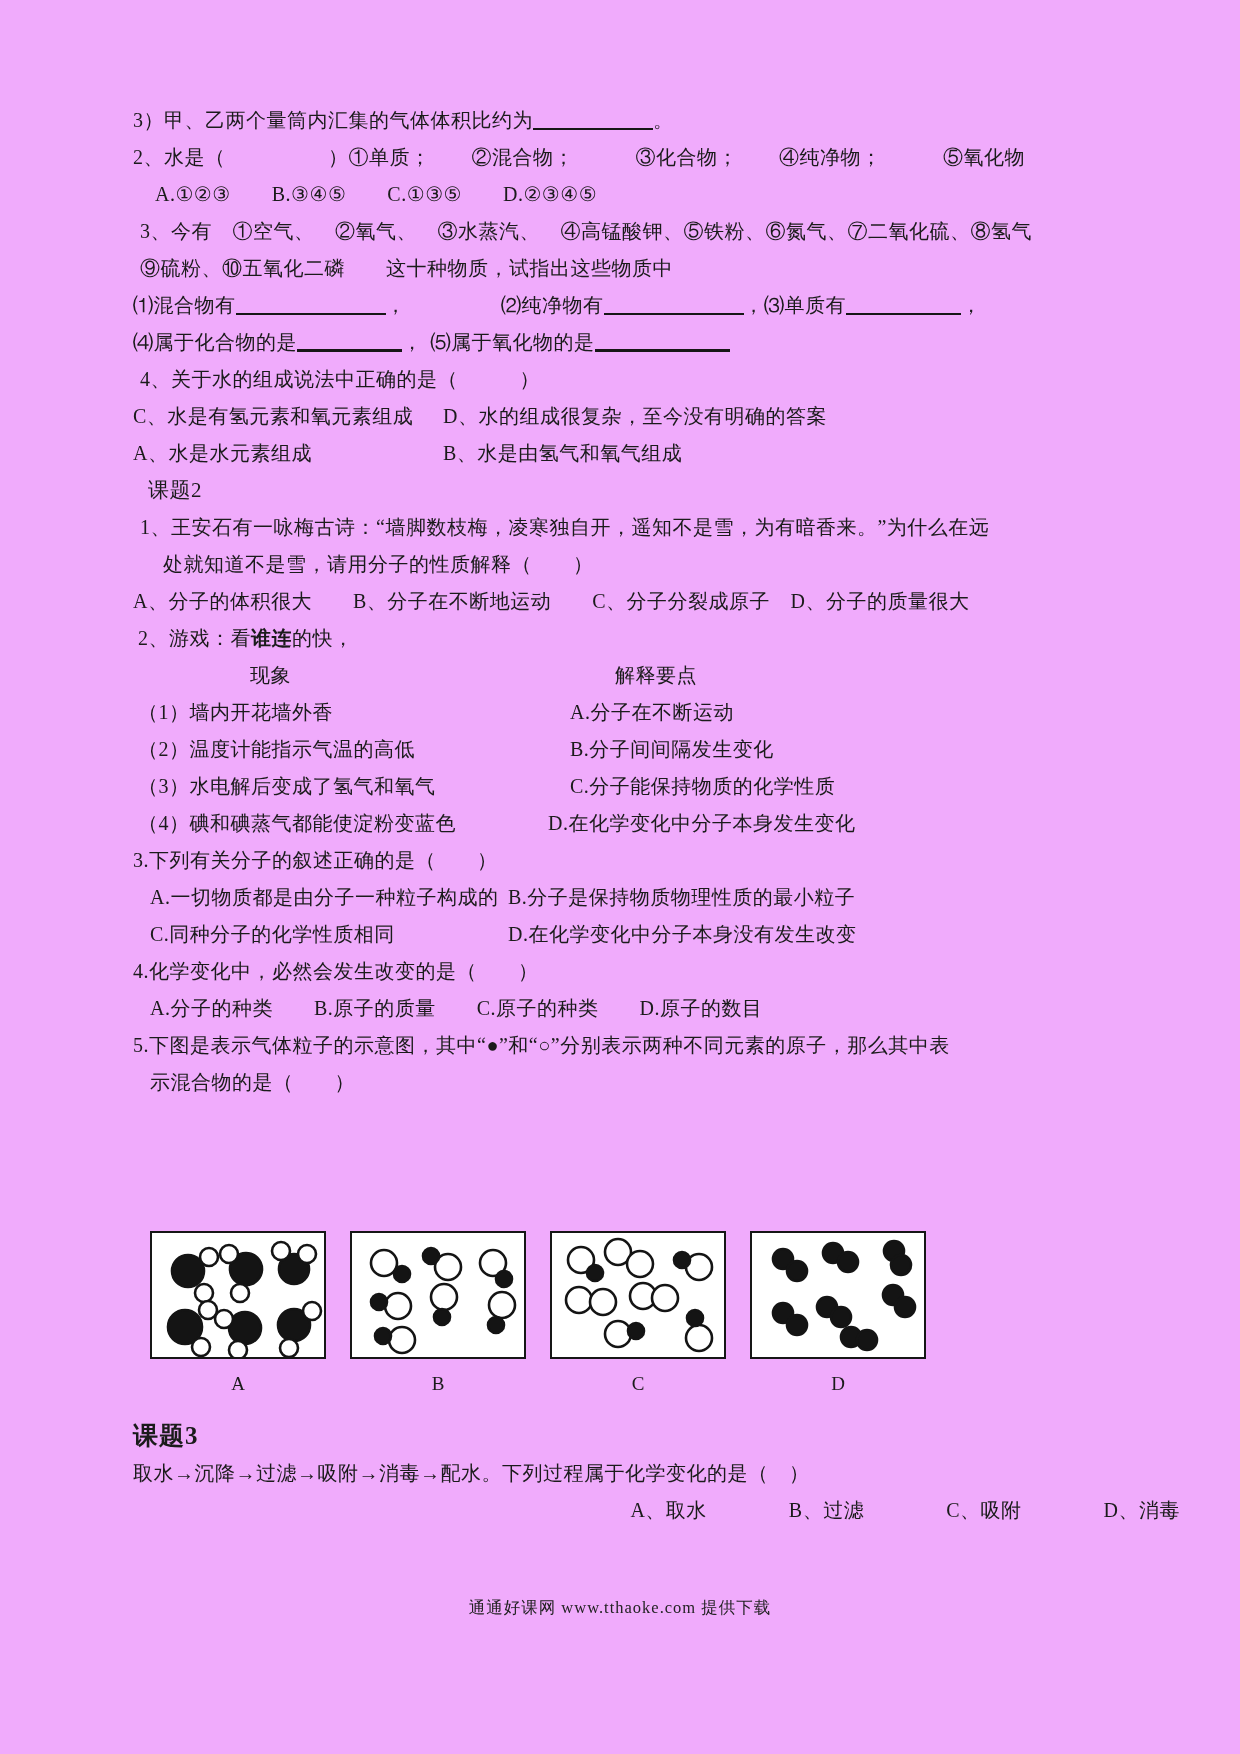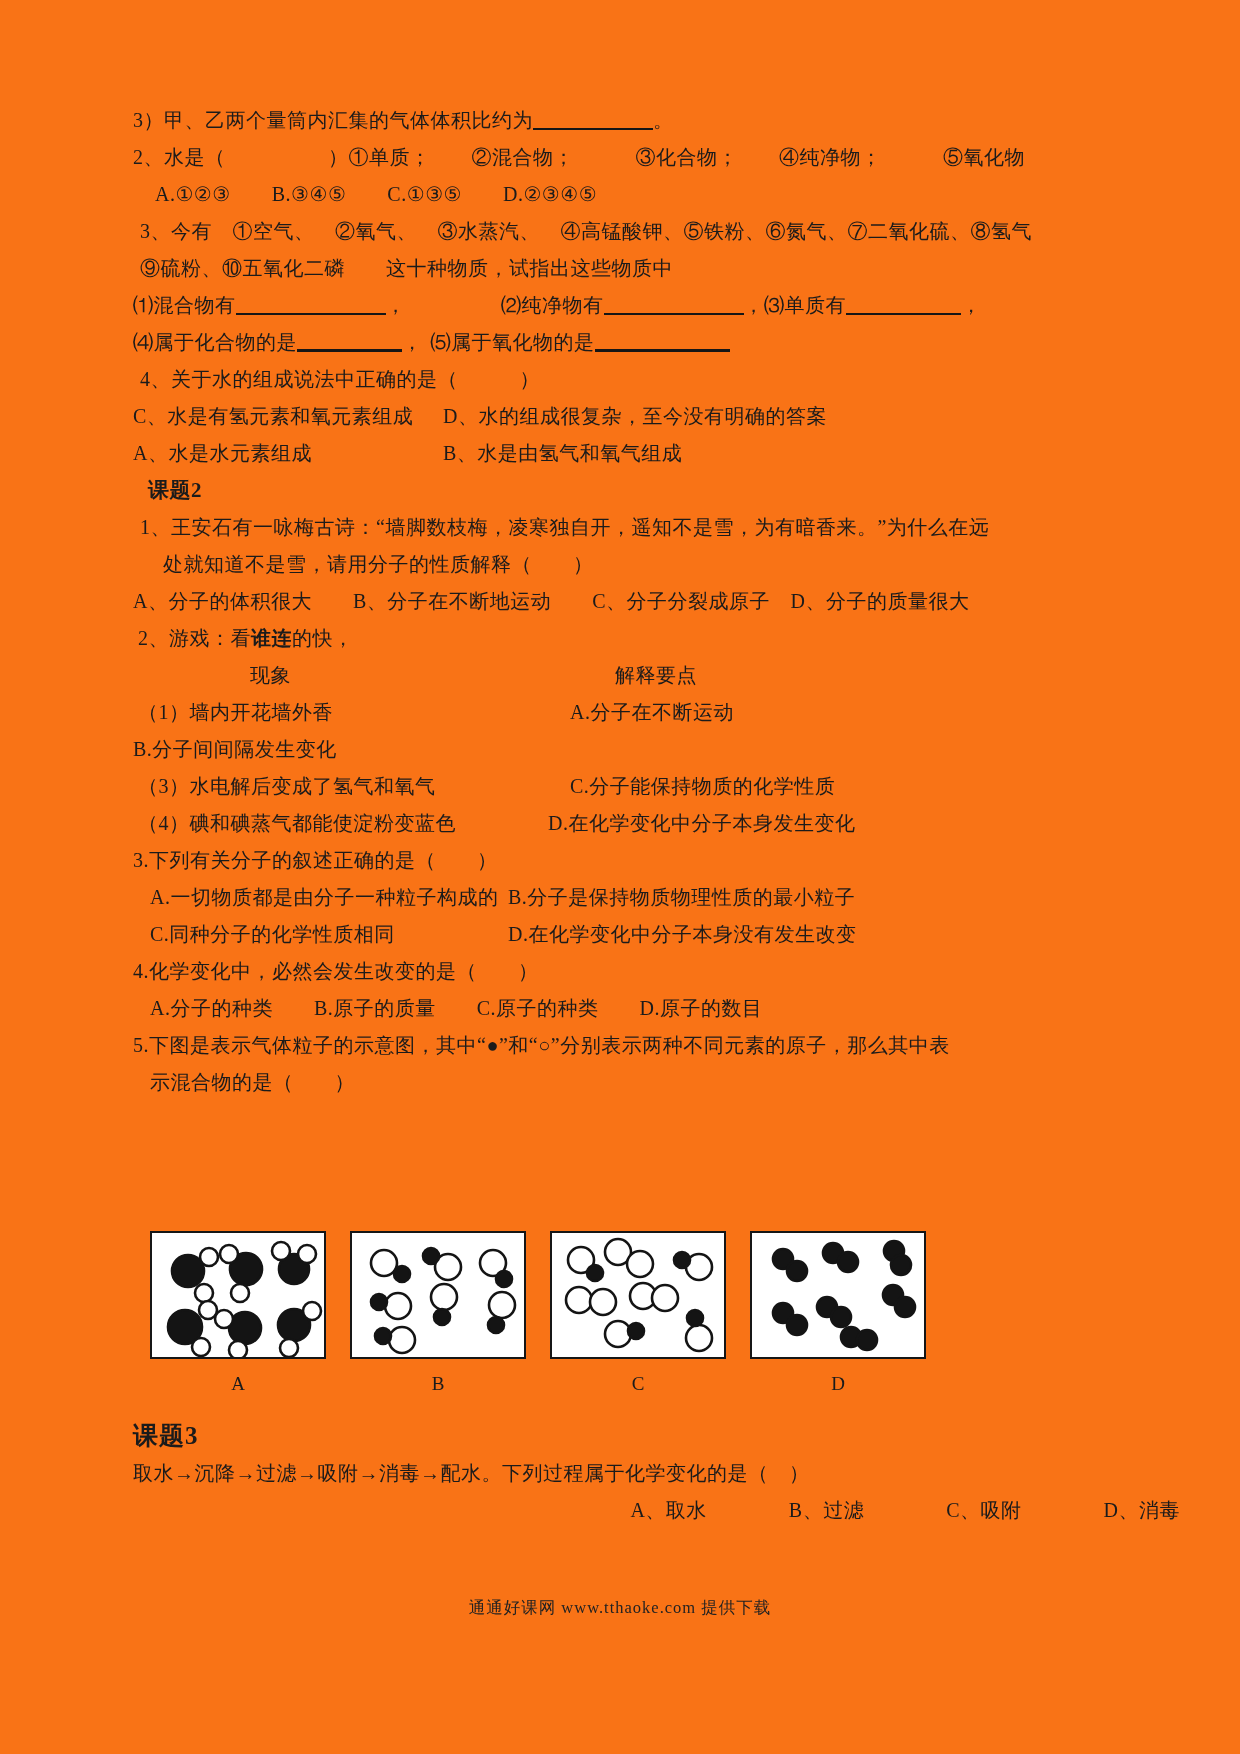--- a/index.html
+++ b/index.html
@@ -1,21 +1,21 @@
 <!DOCTYPE html>
 <html><head>
 <meta charset="utf-8">
 <style>
   html,body{margin:0;padding:0;background:#e8e8e8;}
   .page{
     position:relative;
     width:1240px;
     min-height:1754px;
     margin:0 auto;
-    background:#f97316;
+    background:#f0abfc;
     color:#1b1b1b;
     font-family:"Liberation Serif","DejaVu Serif",serif;
     font-size:20px;
     letter-spacing:0.5px;
     box-sizing:border-box;
     padding:102px 60px 40px 133px;
     overflow:hidden;
   }
   .ln{line-height:37px;white-space:nowrap;}
   .ind15{margin-left:15px;}
@@ -37,21 +37,21 @@
   .bw140{width:140px;}
   .bw115{width:115px;}
   .bw105{width:105px;}
   .bw135{width:135px;}
   .gap95{margin-left:95px;}
   .gap8{margin-left:8px;}
   .row2{display:flex;}
   .colL310{width:310px;flex-shrink:0;}
   .colL358{width:358px;flex-shrink:0;}
   .colL432{width:432px;flex-shrink:0;}
-  .head2{font-weight:bold;font-size:21px;}
+  .head2{font-weight:normal;font-size:21px;}
   .head3{font-weight:bold;font-size:25px;letter-spacing:1px;margin-top:22px;line-height:38px;}
   .bold{font-weight:bold;}
   .match-left{padding-left:5px;}
   .hdr-left{padding-left:117px;box-sizing:border-box;}
   .hdr-right{padding-left:50px;}
   .diagram-row{
     display:flex;
     gap:24px;
     margin-left:17px;
     margin-top:130px;
@@ -121,20 +121,21 @@
   <div class="ln row2">
     <span class="colL432 hdr-left">现象</span>
     <span class="hdr-right">解释要点</span>
   </div>
 
   <div class="ln row2">
     <span class="colL432 match-left">（1）墙内开花墙外香</span>
     <span>A.分子在不断运动</span>
   </div>
   <div class="ln row2">
+    <span class="colL432 match-left">（2）温度计能指示气温的高低</span>
     <span>B.分子间间隔发生变化</span>
   </div>
   <div class="ln row2">
     <span class="colL432 match-left">（3）水电解后变成了氢气和氧气</span>
     <span>C.分子能保持物质的化学性质</span>
   </div>
   <div class="ln row2">
     <span class="colL432 match-left">（4）碘和碘蒸气都能使淀粉变蓝色</span>
     <span style="margin-left:-22px;">D.在化学变化中分子本身发生变化</span>
   </div>

